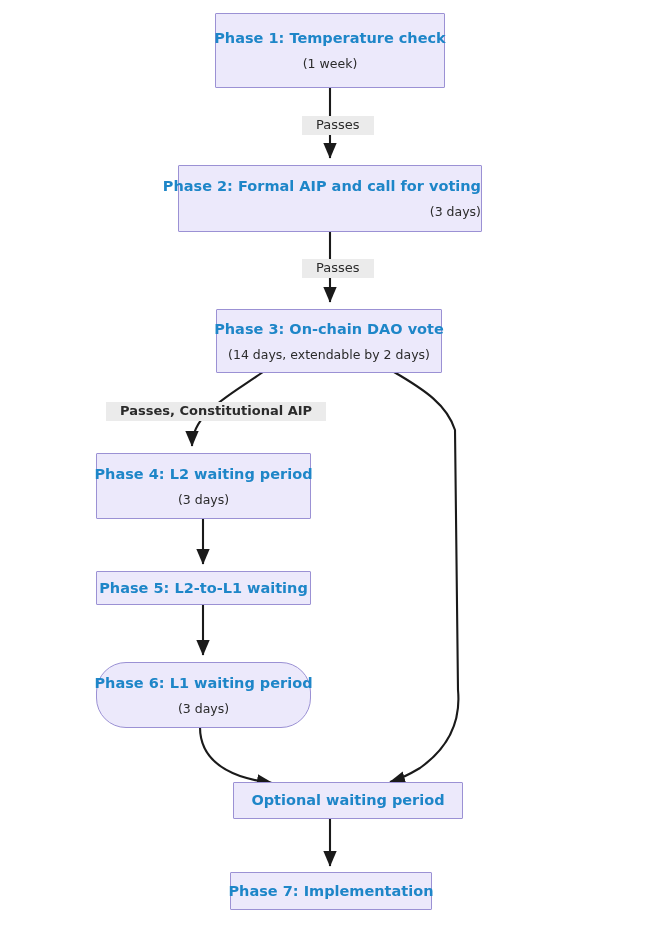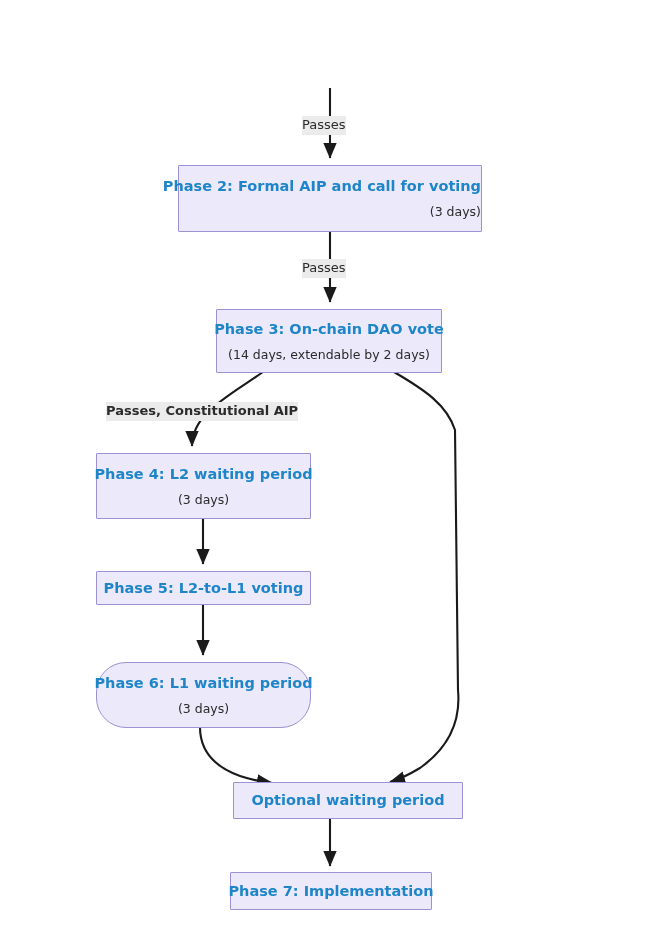--- a/index.html
+++ b/index.html
@@ -51,21 +51,21 @@
   }
   .node.single .title {
     font-size: 14.5px;
   }
   .edge-label {
     position: absolute;
     background: #EBEBEB;
     color: #2B2B2B;
     font-size: 13px;
     line-height: 1.3;
-    padding: 1px 0;
+    padding: 1px 14px;
     white-space: nowrap;
     z-index: 3;
   }
 </style>
 </head>
 <body>
 
 <div id="canvas">
 
   <svg id="edges" viewBox="0 0 670 925" width="670" height="925" xmlns="http://www.w3.org/2000/svg">
@@ -85,38 +85,42 @@
 
     <path d="M203,518 L203,564" stroke="#1A1A1A" stroke-width="2.1" fill="none" marker-end="url(#arrowhead)"></path>
 
     <path d="M203,604 L203,655" stroke="#1A1A1A" stroke-width="2.1" fill="none" marker-end="url(#arrowhead)"></path>
 
     <path d="M200,727 C200,748 212,766 240,776 C255,781 265,782 272,783" stroke="#1A1A1A" stroke-width="2.1" fill="none" marker-end="url(#arrowhead)"></path>
 
     <path d="M330,818 L330,866" stroke="#1A1A1A" stroke-width="2.1" fill="none" marker-end="url(#arrowhead)"></path>
   </svg>
 
+  <div class="node" style="left:215px; top:13px; width:230px; height:75px;">
+    <div class="title">Phase 1: Temperature check</div>
+    <div class="sub">(1 week)</div>
+  </div>
 
   <div class="node" style="left:178px; top:165px; width:304px; height:67px;align-items:flex-end;">
     <div class="title">Phase 2: Formal AIP and call for voting</div>
     <div class="sub">(3 days)</div>
   </div>
 
   <div class="node" style="left:216px; top:309px; width:226px; height:64px;text-align:center;">
     <div class="title">Phase 3: On-chain DAO vote</div>
     <div class="sub">(14 days, extendable by 2 days)</div>
   </div>
 
   <div class="node" style="left:96px; top:453px; width:215px; height:66px;">
     <div class="title">Phase 4: L2 waiting period</div>
     <div class="sub">(3 days)</div>
   </div>
 
   <div class="node single" style="left:96px; top:571px; width:215px; height:34px;">
-    <div class="title">Phase 5: L2-to-L1 voting</div>
+    <div class="title">Phase 5: L2-to-L1 waiting</div>
   </div>
 
   <div class="node" style="left:96px; top:662px; width:215px; height:66px;border-radius:30px;">
     <div class="title">Phase 6: L1 waiting period</div>
     <div class="sub">(3 days)</div>
   </div>
 
   <div class="node single" style="left:233px; top:782px; width:230px; height:37px;">
     <div class="title">Optional waiting period</div>
   </div>

